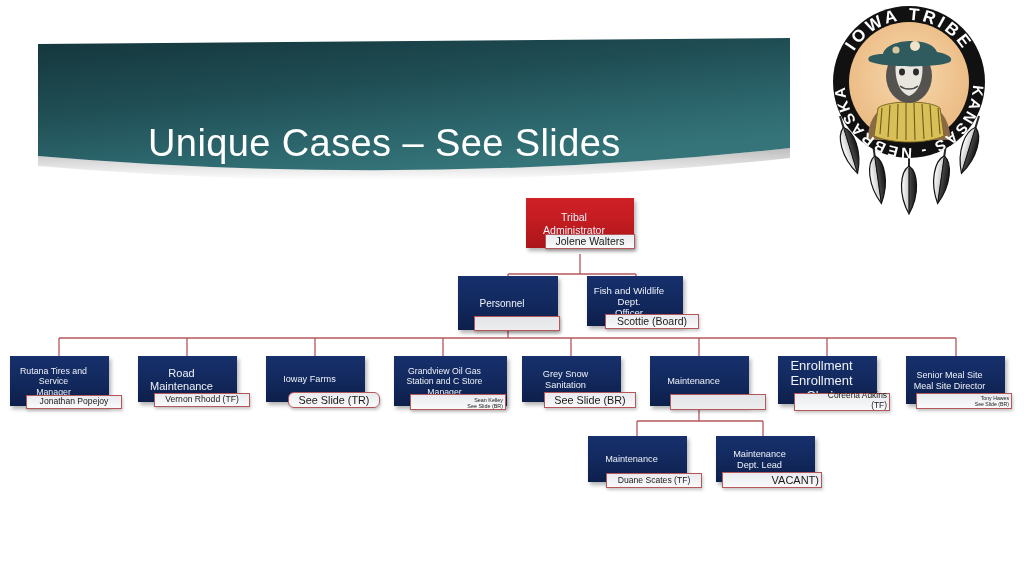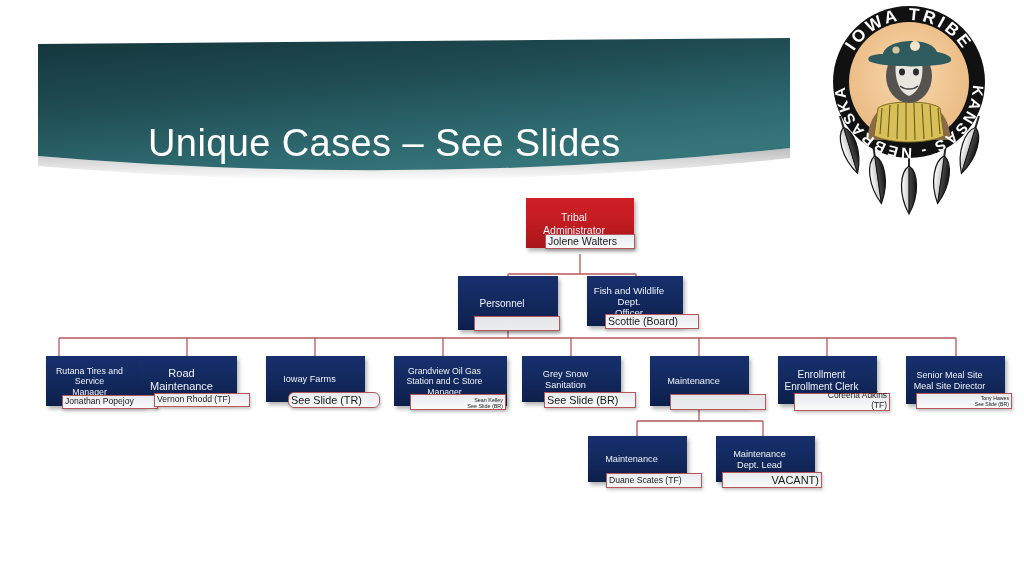--- a/index.html
+++ b/index.html
@@ -95,20 +95,21 @@
 
   
   .name-plate {
     position: absolute;
     box-sizing: border-box;
     border: 1px solid #b4565a;
     background: linear-gradient(180deg, #e9eaee 0%, #f2f3f5 55%, #fafafa 100%);
     color: #1a1a1a;
     display: flex;
     align-items: center;
+    justify-content: center;
     text-align: center;
     line-height: 1.12;
     box-shadow: 1px 2px 3px rgba(0,0,0,0.22);
     z-index: 6;
     padding: 0 2px;
   }
   .name-plate.empty { background: linear-gradient(180deg,#e4e5e9 0%, #eceded 100%); }
   .name-plate.two-line { flex-direction: column; }
   .name-plate.right { justify-content: flex-end; text-align: right; }
   .name-plate.right span { width: 100%; text-align: right; display: block; }
@@ -273,21 +274,21 @@
       <div class="node-box" style="height:50px; font-size:9.6px;">
         <span>Fish and Wildlife</span>
         <span>Dept.</span>
         <span>Officer</span>
       </div>
       <div class="name-plate" style="left:18px; top:38px; width:94px; height:15px; font-size:10.5px;">
         <span>Scottie (Board)</span>
       </div>
     </div>
 
-    <div class="node" style="left:10px; top:356px; width:99px; height:50px;margin-left:36px;">
+    <div class="node" style="left:10px; top:356px; width:99px; height:50px;">
       <div class="node-box" style="height:50px; font-size:8.8px;">
         <span>Rutana Tires and</span>
         <span>Service</span>
         <span>Manager</span>
       </div>
       <div class="name-plate" style="left:16px; top:39px; width:96px; height:14px; font-size:8.6px;">
         <span>Jonathan Popejoy</span>
       </div>
     </div>
 
@@ -334,21 +335,21 @@
     <div class="node" style="left:650px; top:356px; width:99px; height:50px;">
       <div class="node-box" style="height:50px; font-size:9.2px;">
         <span>Maintenance</span>
       </div>
       <div class="name-plate empty" style="left:20px; top:38px; width:96px; height:16px; font-size:9px;">
         <span></span>
       </div>
     </div>
 
     <div class="node" style="left:778px; top:356px; width:99px; height:48px;">
-      <div class="node-box" style="height:48px; font-size:10px;">
+      <div class="node-box" style="height:48px; font-size:13px;">
         <span>Enrollment</span>
         <span>Enrollment Clerk</span>
       </div>
       <div class="name-plate two-line right" style="left:16px; top:37px; width:96px; height:18px; font-size:8.4px;">
         <span>Coreena Adkins</span>
         <span>(TF)</span>
       </div>
     </div>
 
     <div class="node" style="left:906px; top:356px; width:99px; height:48px;">

